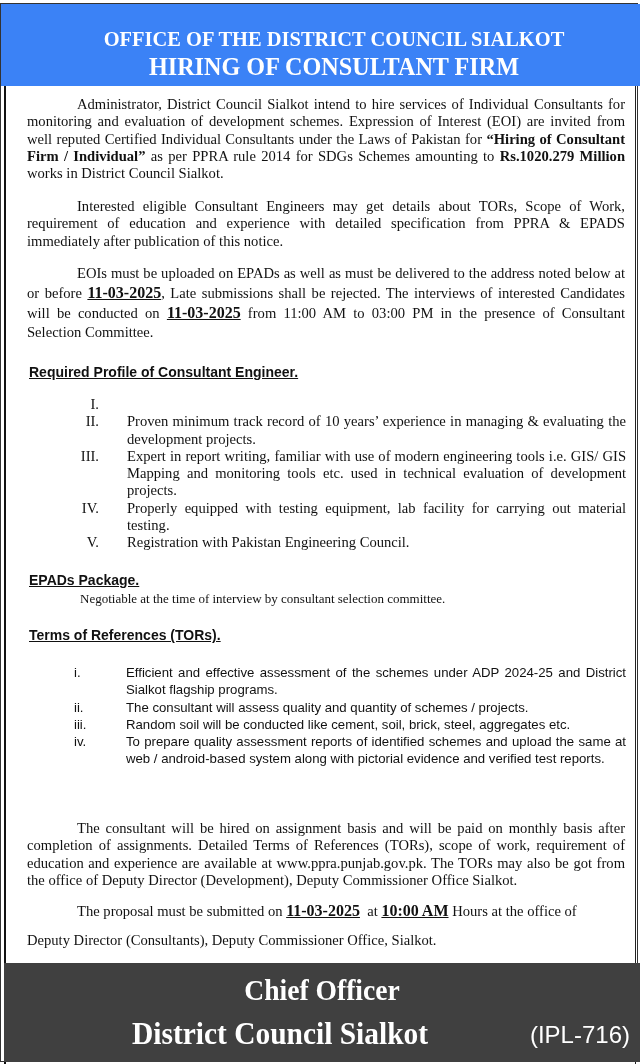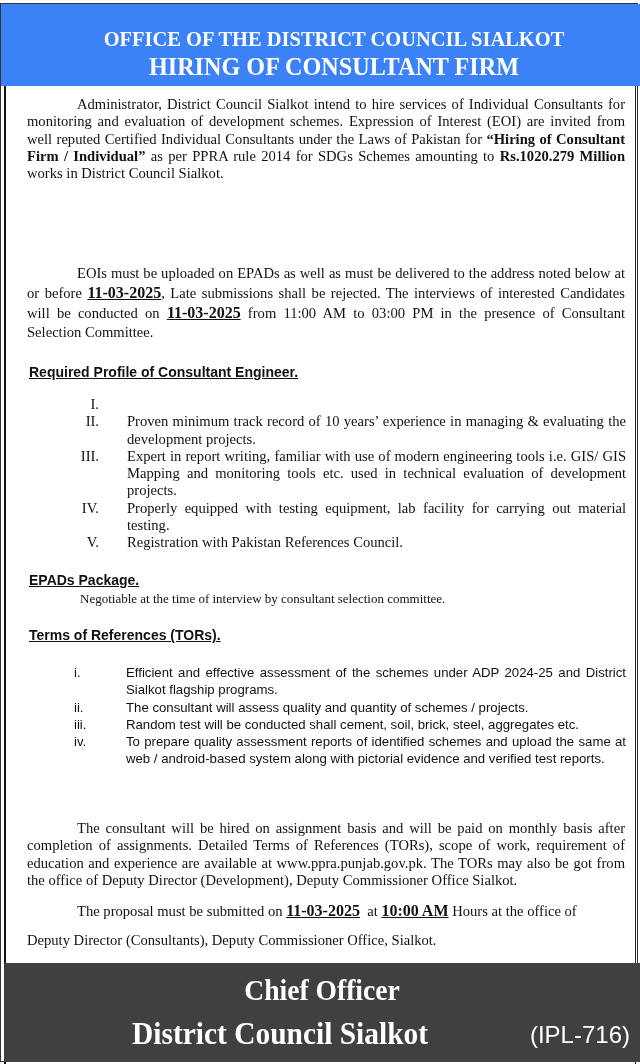--- a/index.html
+++ b/index.html
@@ -58,20 +58,21 @@
 
 <div class="top-band">
   <div class="l1">OFFICE OF THE DISTRICT COUNCIL SIALKOT</div>
   <div class="l2">HIRING OF CONSULTANT FIRM</div>
 </div>
 
 <div class="content">
 
   <div class="para serif" style="top:10px;"><span>Administrator, District Council Sialkot intend to hire services of Individual Consultants for monitoring and evaluation of development schemes. Expression of Interest (EOI) are invited from well reputed Certified Individual Consultants under the Laws of Pakistan for </span><b>“Hiring of Consultant Firm / Individual”</b><span> as per PPRA rule 2014 for SDGs Schemes amounting to </span><b>Rs.1020.279 Million</b><span> works in District Council Sialkot.</span></div>
 
+  <div class="para serif" style="top:112px;">Interested eligible Consultant Engineers may get details about TORs, Scope of Work, requirement of education and experience with detailed specification from PPRA &amp; EPADS immediately after publication of this notice.</div>
 
   <div class="para serif" style="top:178px; line-height:19px;"><span>EOIs must be uploaded on EPADs as well as must be delivered to the address noted below at or before </span><span class="u">11-03-2025</span><span>, Late submissions shall be rejected. The interviews of interested Candidates will be conducted on </span><span class="u">11-03-2025</span><span> from 11:00 AM to 03:00 PM in the presence of Consultant Selection Committee.</span></div>
 
   <div class="heading sans" style="top:278px;">Required Profile of Consultant Engineer.</div>
 
   <div class="list serif" id="profile-list" style="top:310px;">
     <div class="item">
         <span class="num">I.</span>
       </div>
     <div class="item">
@@ -81,41 +82,41 @@
     <div class="item">
         <span class="num">III.</span>
         <span class="txt">Expert in report writing, familiar with use of modern engineering tools i.e. GIS/ GIS Mapping and monitoring tools etc. used in technical evaluation of development projects.</span>
       </div>
     <div class="item">
         <span class="num">IV.</span>
         <span class="txt">Properly equipped with testing equipment, lab facility for carrying out material testing.</span>
       </div>
     <div class="item">
         <span class="num">V.</span>
-        <span class="txt">Registration with Pakistan References Council.</span>
+        <span class="txt">Registration with Pakistan Engineering Council.</span>
       </div>
   </div>
 
   <div class="heading sans" style="top:486px;">EPADs Package.</div>
   <div class="salary-text serif" style="top:505px;">Negotiable at the time of interview by consultant selection committee.</div>
 
   <div class="heading sans" style="top:541px;">Terms of References (TORs).</div>
 
   <div class="tors sans" style="top:578px;">
     <div class="item">
         <span class="num">i.</span>
         <span class="txt">Efficient and effective assessment of the schemes under ADP 2024-25 and District Sialkot flagship programs.</span>
       </div>
     <div class="item">
         <span class="num">ii.</span>
         <span class="txt">The consultant will assess quality and quantity of schemes / projects.</span>
       </div>
     <div class="item">
         <span class="num">iii.</span>
-        <span class="txt">Random test will be conducted shall cement, soil, brick, steel, aggregates etc.</span>
+        <span class="txt">Random soil will be conducted like cement, soil, brick, steel, aggregates etc.</span>
       </div>
     <div class="item">
         <span class="num">iv.</span>
         <span class="txt">To prepare quality assessment reports of identified schemes and upload the same at web / android-based system along with pictorial evidence and verified test reports.</span>
       </div>
   </div>
 
   <div class="para serif" style="top:734px;">The consultant will be hired on assignment basis and will be paid on monthly basis after completion of assignments. Detailed Terms of References (TORs), scope of work, requirement of education and experience are available at www.ppra.punjab.gov.pk. The TORs may also be got from the office of Deputy Director (Development), Deputy Commissioner Office Sialkot.</div>
 
   <div class="para serif" style="top:816px; text-align:left;"><span>The proposal must be submitted on </span><span class="u">11-03-2025</span><span style="white-space:pre">  at </span><span class="u">10:00 AM</span><span> Hours at the office of</span></div>

